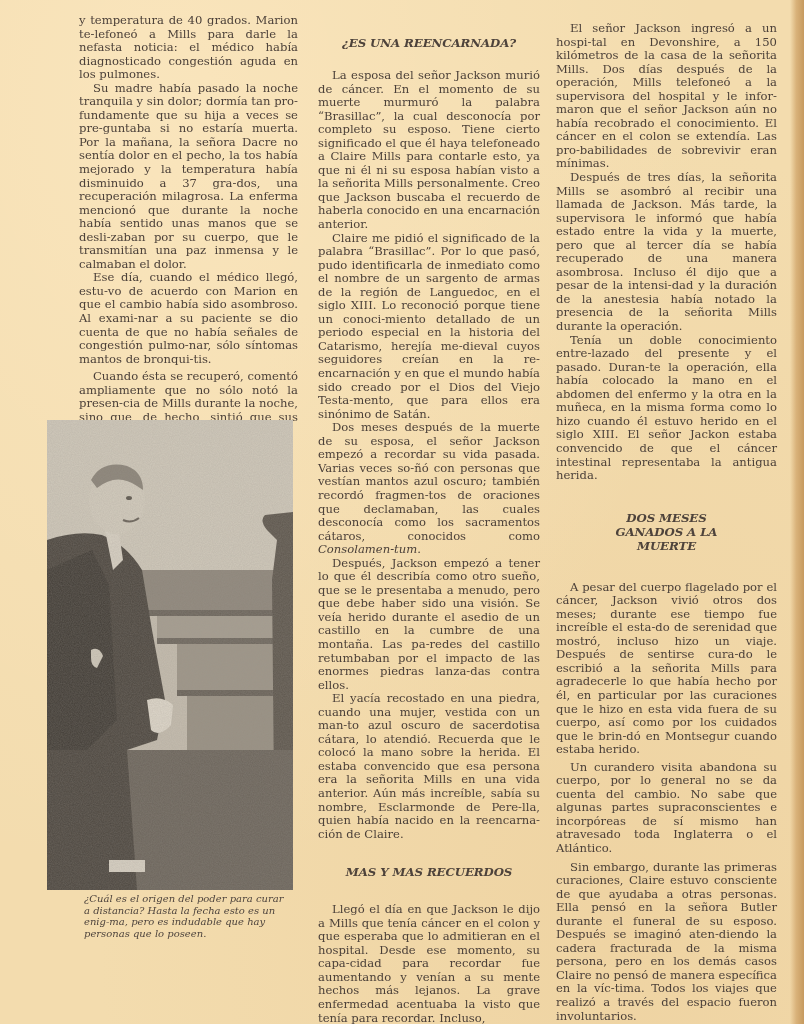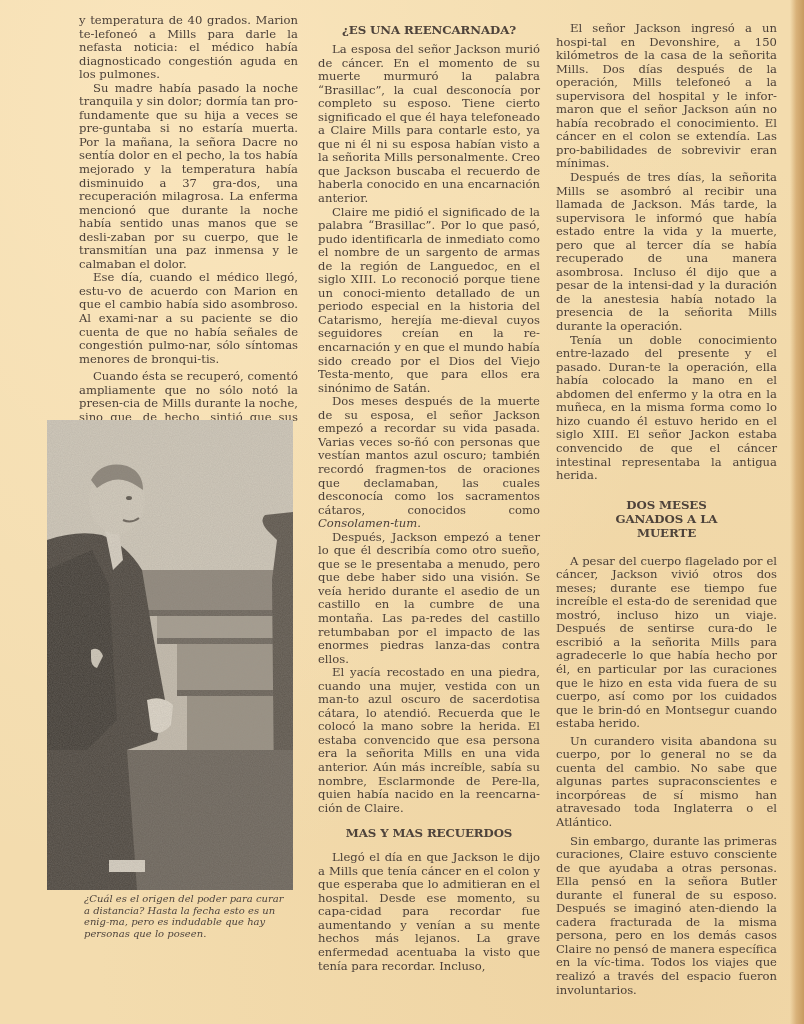--- a/index.html
+++ b/index.html
@@ -22,42 +22,43 @@
     text-align: justify; hyphens: manual;
   }
   .col p { margin: 0; text-indent: 14px; }
   .col p.noindent { text-indent: 0; }
   #col-1 { left: 79px; width: 219px; }
   #col-2 { left: 318px; width: 222px; }
   #col-3 { left: 556px; width: 221px; }
   .gap { height: 6px; }
   .heading {
     text-align: center; font-weight: bold; font-size: 11.8px;
-    letter-spacing: -0.1px; line-height: 14px; margin: 3px;
+    letter-spacing: -0.1px; line-height: 14px; margin: 16px;
     color: #4e433b;
+    font-style: italic;
   }
   .photo {
     position: absolute; left: 47px; top: 420px; width: 246px; height: 470px;
     background: #a39a8e; overflow: hidden;
   }
   .photo svg { display: block; }
   .caption {
     position: absolute; left: 84px; top: 893px; width: 205px;
     font-style: italic; font-size: 10px; line-height: 11.6px; color: #4e443d;
   }
 </style>
 </head>
 <body>
 
 <div class="page-edge"></div>
 
 <div class="col" id="col-1">
   <p class="noindent">y temperatura de 40 grados. Marion te-lefoneó a Mills para darle la nefasta noticia: el médico había diagnosticado congestión aguda en los pulmones.</p>
   <p>Su madre había pasado la noche tranquila y sin dolor; dormía tan pro-fundamente que su hija a veces se pre-guntaba si no estaría muerta. Por la mañana, la señora Dacre no sentía dolor en el pecho, la tos había mejorado y la temperatura había disminuido a 37 gra-dos, una recuperación milagrosa. La enferma mencionó que durante la noche había sentido unas manos que se desli-zaban por su cuerpo, que le transmitían una paz inmensa y le calmaban el dolor.</p>
-  <p>Ese día, cuando el médico llegó, estu-vo de acuerdo con Marion en que el cambio había sido asombroso. Al exami-nar a su paciente se dio cuenta de que no había señales de congestión pulmo-nar, sólo síntomas menores de bronqui-tis.</p>
+  <p>Ese día, cuando el médico llegó, estu-vo de acuerdo con Marion en que el cambio había sido asombroso. Al exami-nar a su paciente se dio cuenta de que no había señales de congestión pulmo-nar, sólo síntomas mantos de bronqui-tis.</p>
   <div class="gap" style="height:4px"></div>
   <p>Cuando ésta se recuperó, comentó ampliamente que no sólo notó la presen-cia de Mills durante la noche, sino que, de hecho, sintió que sus manos le toca-ban el cuerpo.</p>
 </div>
 
 <div class="photo">
   <svg width="246" height="470" viewBox="0 0 246 470">
     <defs>
       <filter id="grain">
         <feTurbulence type="fractalNoise" baseFrequency="0.9" numOctaves="2" seed="3"></feTurbulence>
         <feColorMatrix type="matrix" values="0 0 0 0 0.35  0 0 0 0 0.32  0 0 0 0 0.28  0 0 0 0.35 0"></feColorMatrix>

